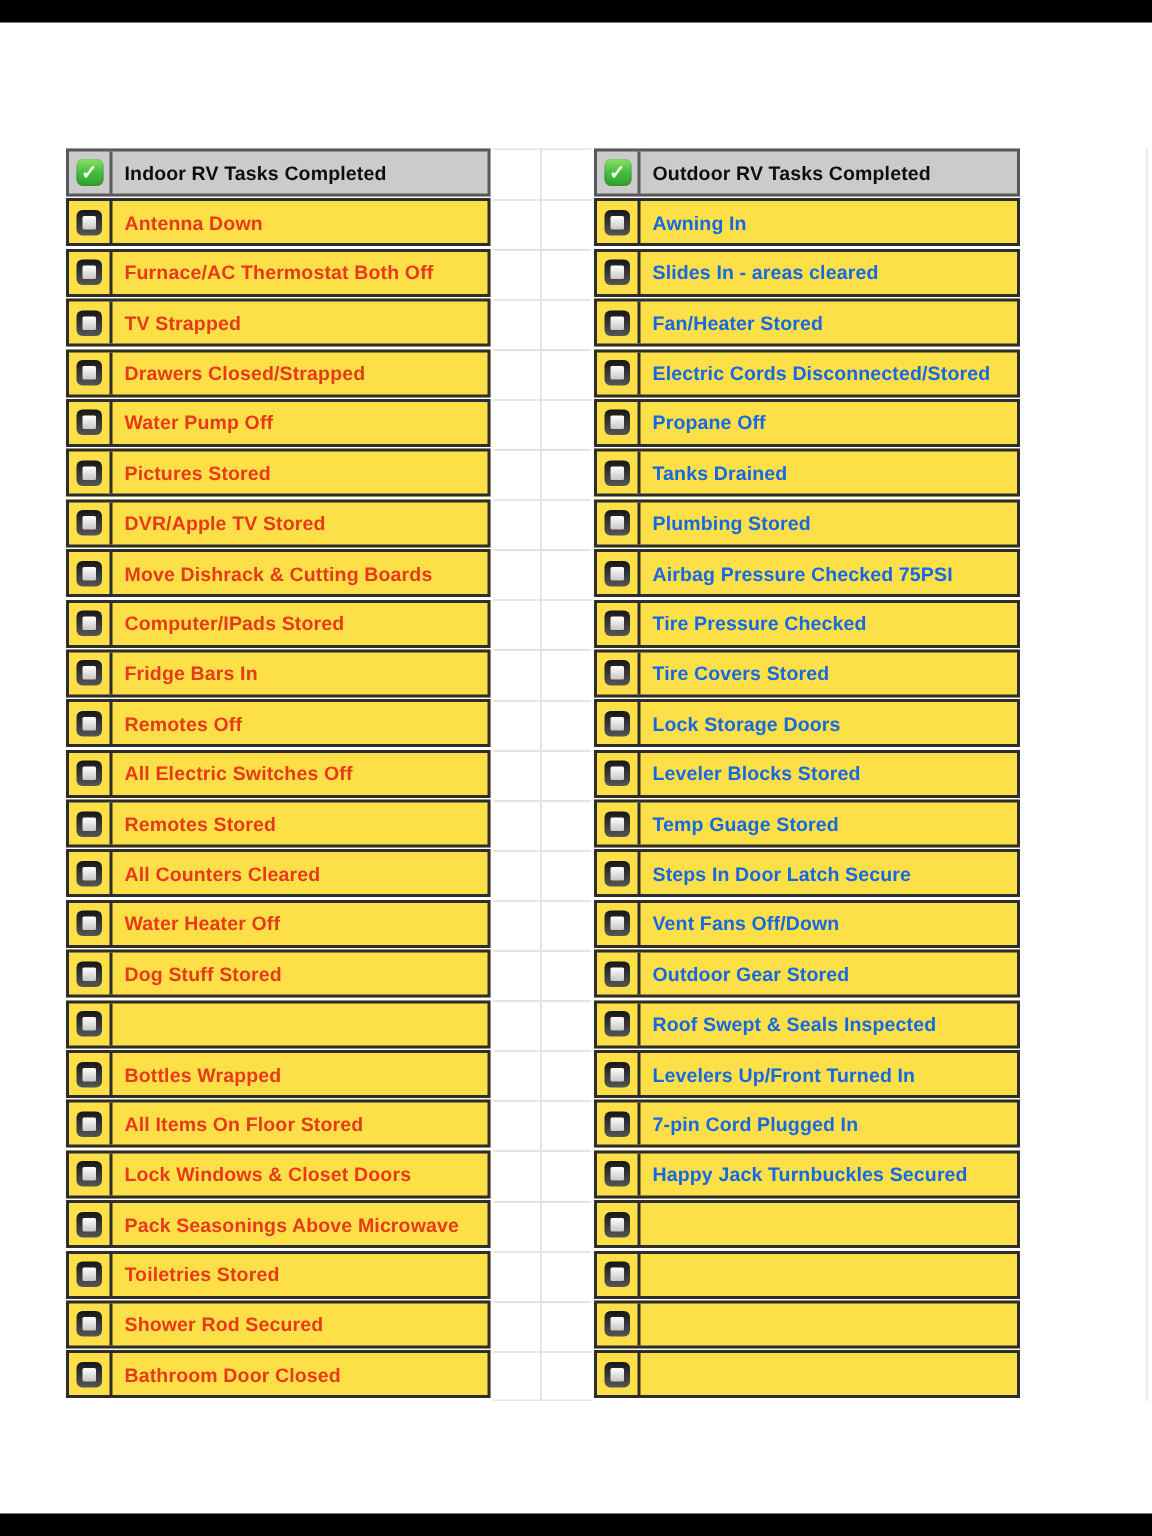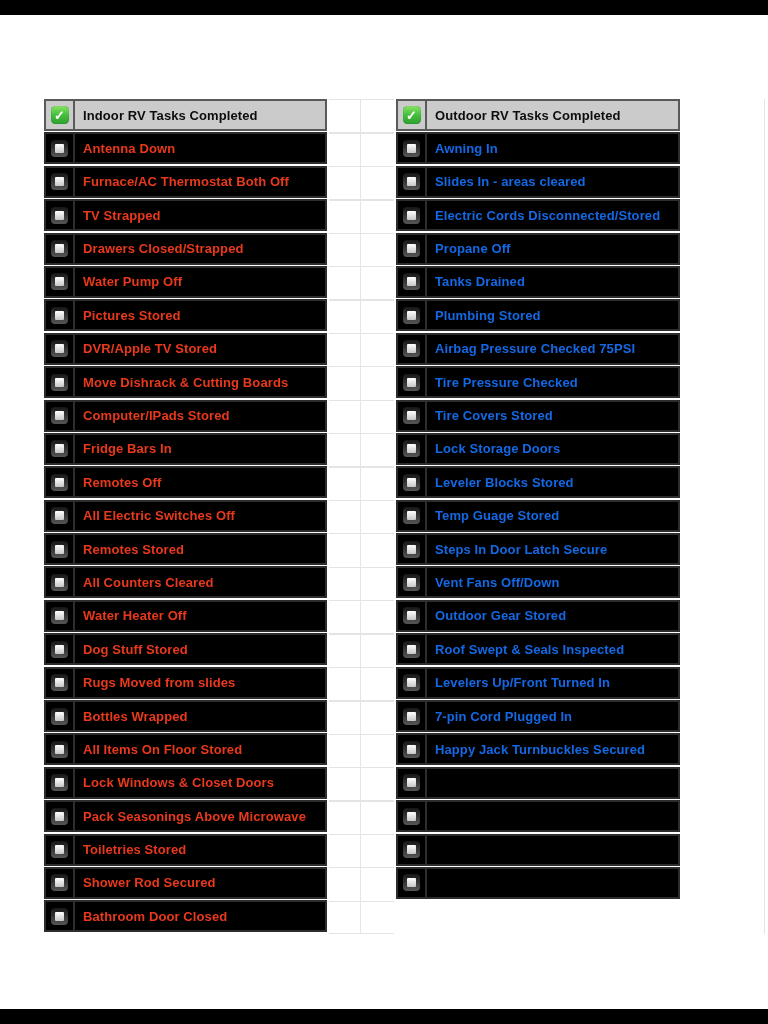--- a/index.html
+++ b/index.html
@@ -34,21 +34,21 @@
     position:absolute; top:84px;
     display:flex; flex-direction:column;
     row-gap:1.4px;
   }
   .tbl-indoor  { left:44px;  width:283px; }
   .tbl-outdoor { left:396px; width:284px; }
   .trow {
     display:flex; height:32px;
     box-sizing:border-box;
     border:2px solid #2d2d2d;
-    background:#000000;
+    background:#fde047;
     flex:0 0 auto;
   }
   .trow.header {
     border-color:#595959;
     background:var(--header-bg, #cbcbcb);
   }
   .cbcell {
     flex:0 0 29px;
     border-right:2px solid #2d2d2d;
     display:flex; align-items:center; justify-content:center;
@@ -195,21 +195,20 @@
       <div class="trow">
         <div class="cbcell">
           <div class="cb"></div>
         </div>
         <div class="txtcell task-indoor">Dog Stuff Stored</div>
       </div>
       <div class="trow">
         <div class="cbcell">
           <div class="cb"></div>
         </div>
-        <div class="txtcell task-indoor">Rugs Moved from slides</div>
       </div>
       <div class="trow">
         <div class="cbcell">
           <div class="cb"></div>
         </div>
         <div class="txtcell task-indoor">Bottles Wrapped</div>
       </div>
       <div class="trow">
         <div class="cbcell">
           <div class="cb"></div>
@@ -266,20 +265,26 @@
       <div class="trow">
         <div class="cbcell">
           <div class="cb"></div>
         </div>
         <div class="txtcell task-outdoor">Slides In - areas cleared</div>
       </div>
       <div class="trow">
         <div class="cbcell">
           <div class="cb"></div>
         </div>
+        <div class="txtcell task-outdoor">Fan/Heater Stored</div>
+      </div>
+      <div class="trow">
+        <div class="cbcell">
+          <div class="cb"></div>
+        </div>
         <div class="txtcell task-outdoor">Electric Cords Disconnected/Stored</div>
       </div>
       <div class="trow">
         <div class="cbcell">
           <div class="cb"></div>
         </div>
         <div class="txtcell task-outdoor">Propane Off</div>
       </div>
       <div class="trow">
         <div class="cbcell">

